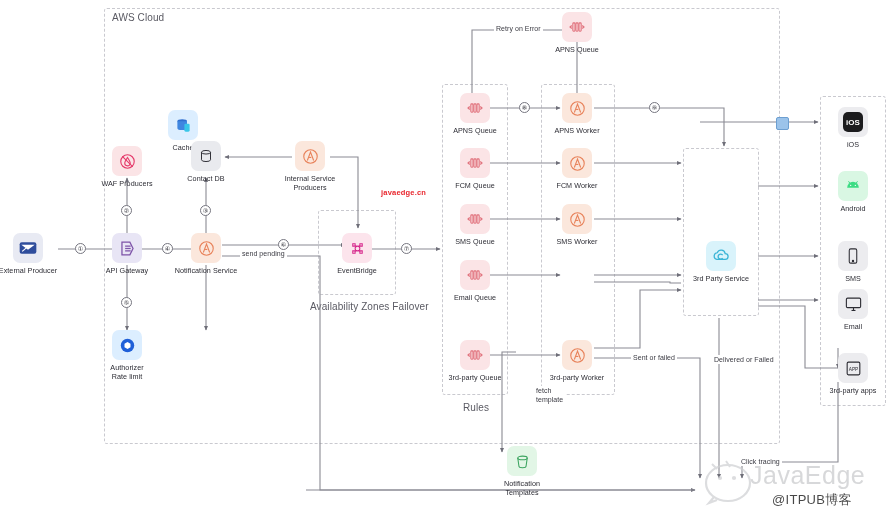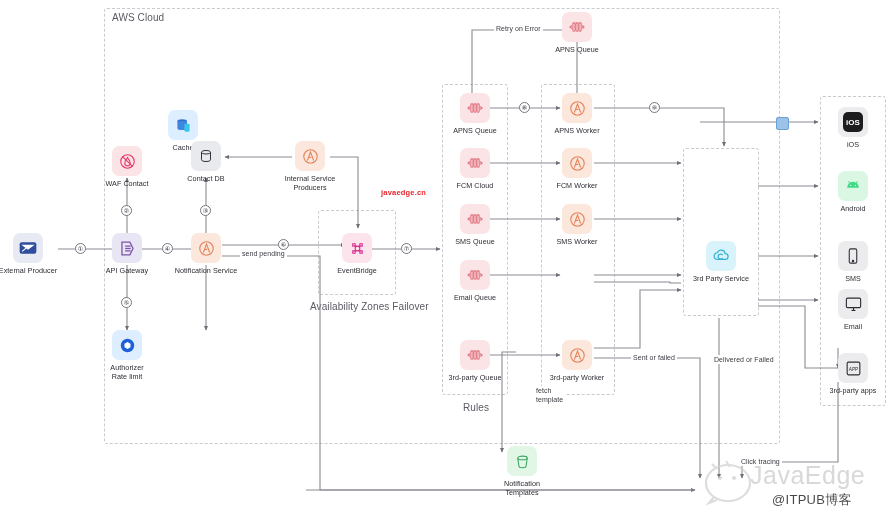--- a/index.html
+++ b/index.html
@@ -237,21 +237,21 @@
   </div>
 
   <div class="node" style="left:92px;top:146px;">
     <div class="tile t-pink">
       <svg width="19" height="19" viewBox="0 0 24 24" fill="none" stroke="#e5396a" stroke-width="1.4">
         <circle cx="12" cy="12" r="8.5"></circle>
         <path d="M12 7 C14 10 15.5 12 15.5 14 a3.5 3.5 0 0 1 -7 0 C8.5 12 10 10 12 7 Z"></path>
         <path d="M5.5 5.5 L18.5 18.5"></path>
       </svg>
     </div>
-    <div class="node-label">WAF Contact</div>
+    <div class="node-label">WAF Producers</div>
   </div>
 
   <div class="node" style="left:92px;top:330px;">
     <div class="tile t-lightblue">
       <svg width="19" height="19" viewBox="0 0 24 24">
         <circle cx="12" cy="12" r="8.5" fill="#1f5fd8"></circle>
         <path d="M12 7.5 L15.8 9.7 V14.3 L12 16.5 L8.2 14.3 V9.7 Z" fill="#ffffff"></path>
       </svg>
     </div>
     <div class="node-label">Authorizer
@@ -354,21 +354,21 @@
       <svg width="20" height="20" viewBox="0 0 24 24" fill="none" stroke="#e06f7a" stroke-width="1.3">
         <path d="M3 12 h2.5"></path>
           <path d="M18.5 12 h2.5"></path>
         <path d="M5.5 10 L4 12 L5.5 14"></path>
           <path d="M18.5 10 L20 12 L18.5 14"></path>
         <rect x="7" y="7" width="2.6" height="10" rx="1"></rect>
           <rect x="10.7" y="7" width="2.6" height="10" rx="1"></rect>
           <rect x="14.4" y="7" width="2.6" height="10" rx="1"></rect>
       </svg>
     </div>
-    <div class="node-label">FCM Cloud</div>
+    <div class="node-label">FCM Queue</div>
   </div>
   <div class="node" style="left:440px;top:204px;">
     <div class="tile t-pink">
       <svg width="20" height="20" viewBox="0 0 24 24" fill="none" stroke="#e06f7a" stroke-width="1.3">
         <path d="M3 12 h2.5"></path>
           <path d="M18.5 12 h2.5"></path>
         <path d="M5.5 10 L4 12 L5.5 14"></path>
           <path d="M18.5 10 L20 12 L18.5 14"></path>
         <rect x="7" y="7" width="2.6" height="10" rx="1"></rect>
           <rect x="10.7" y="7" width="2.6" height="10" rx="1"></rect>

